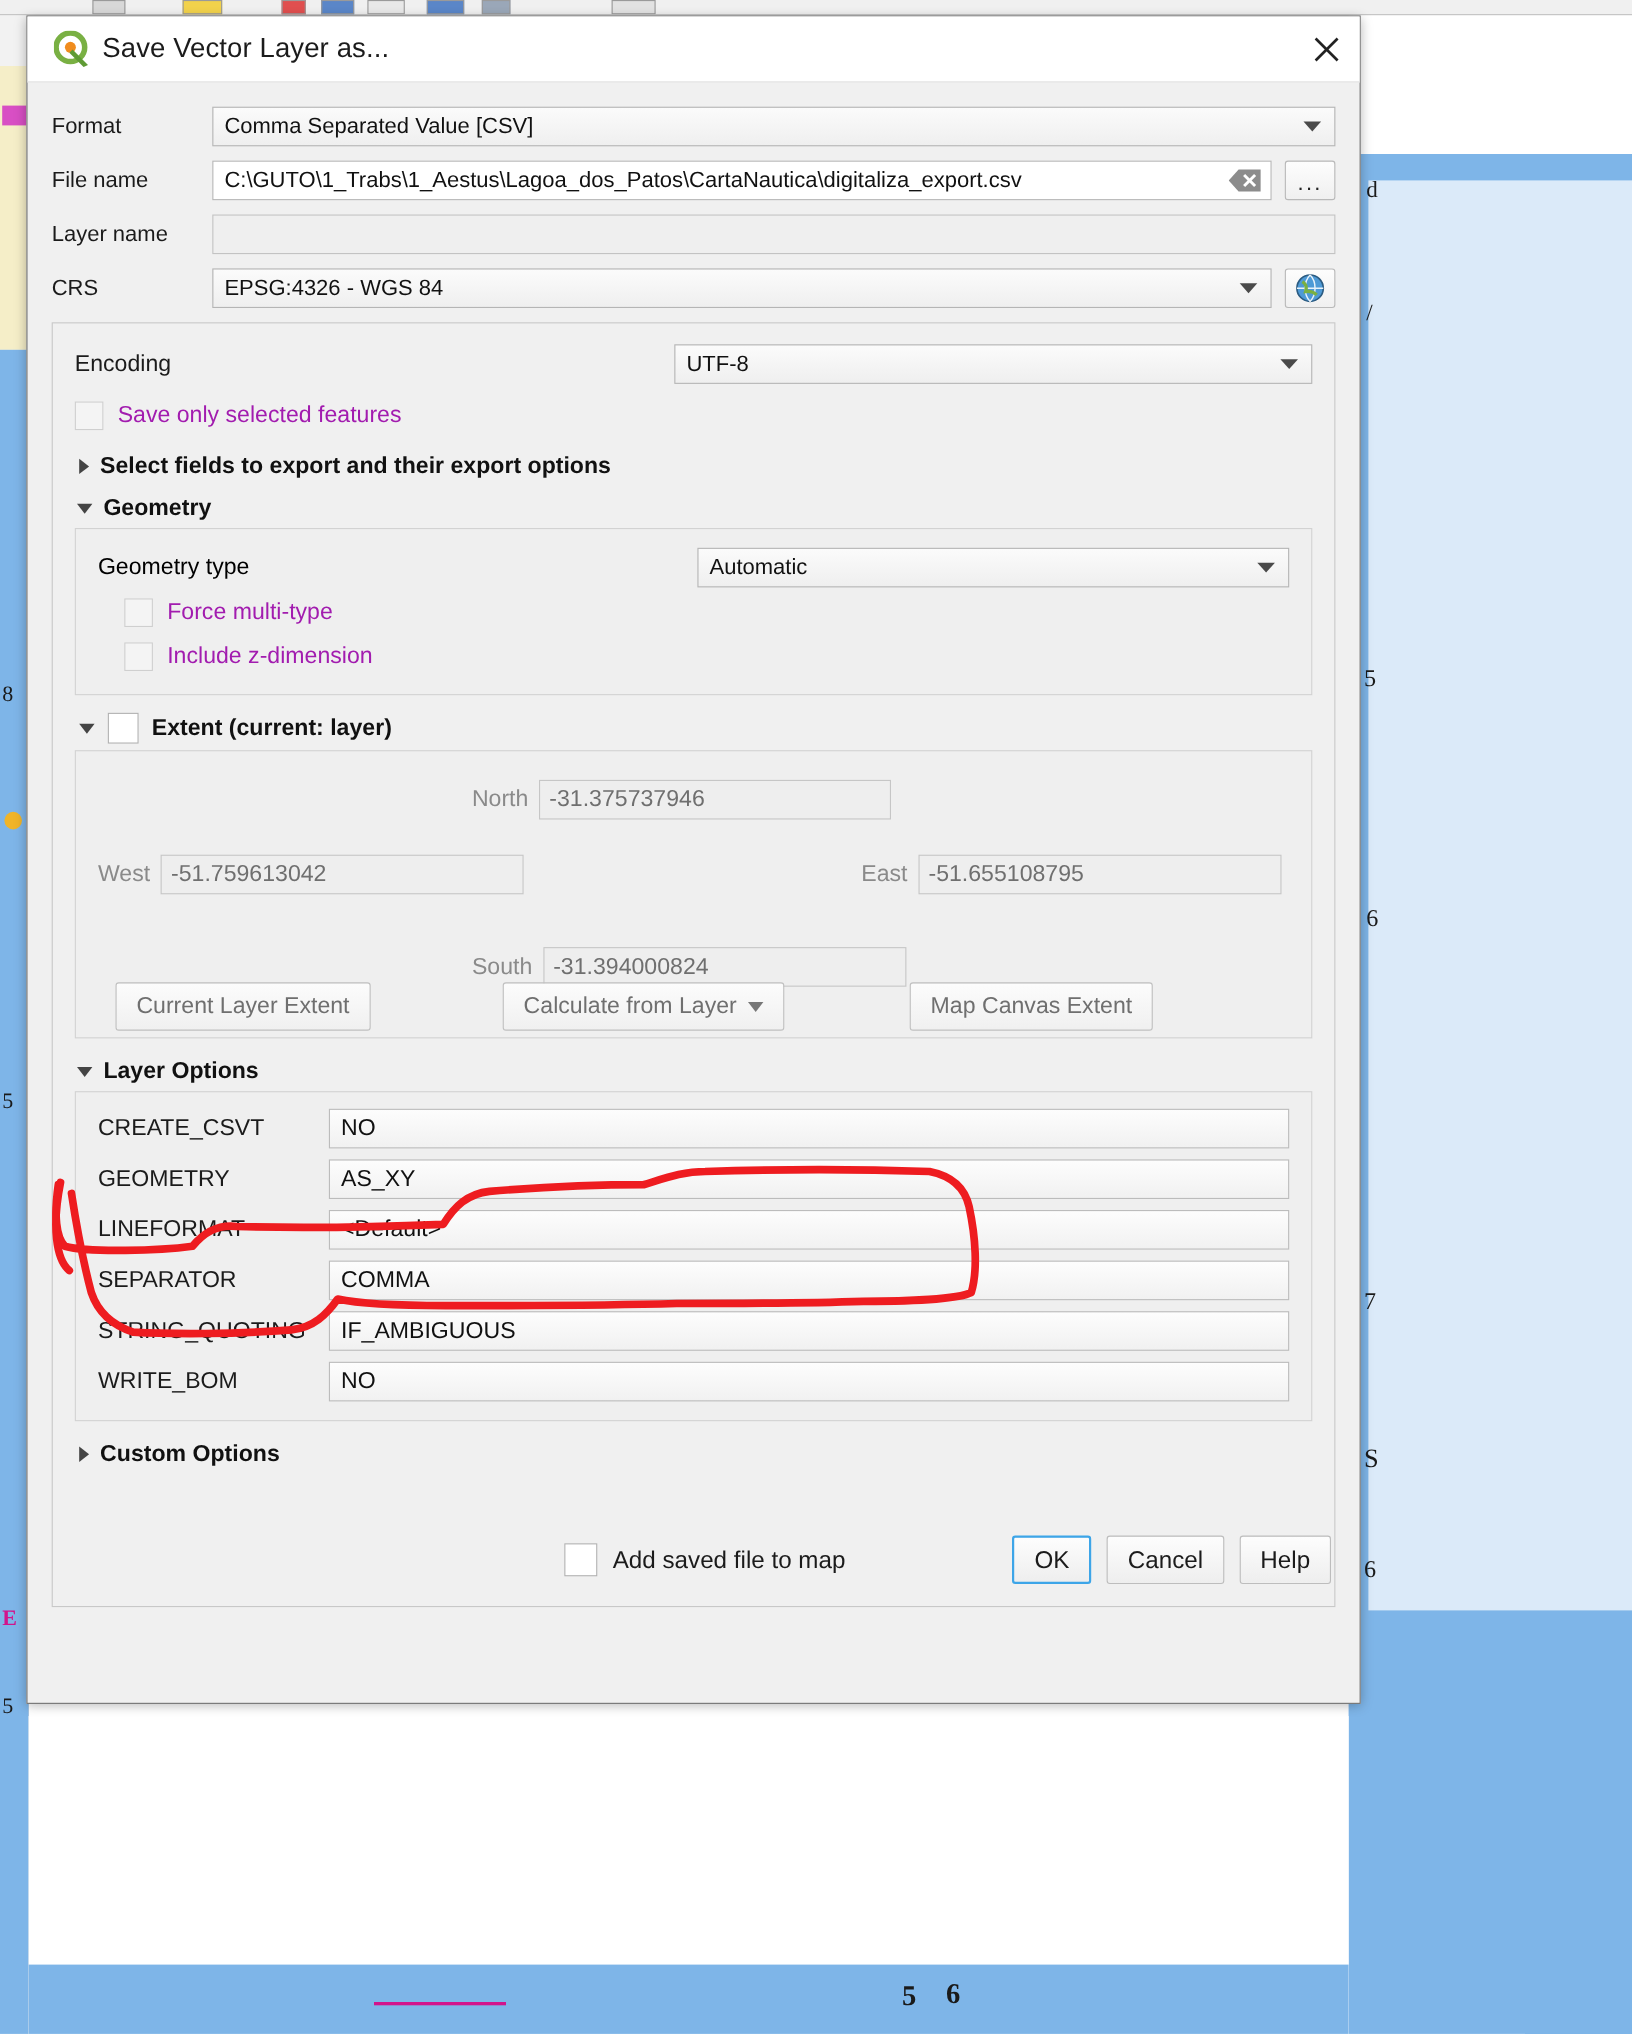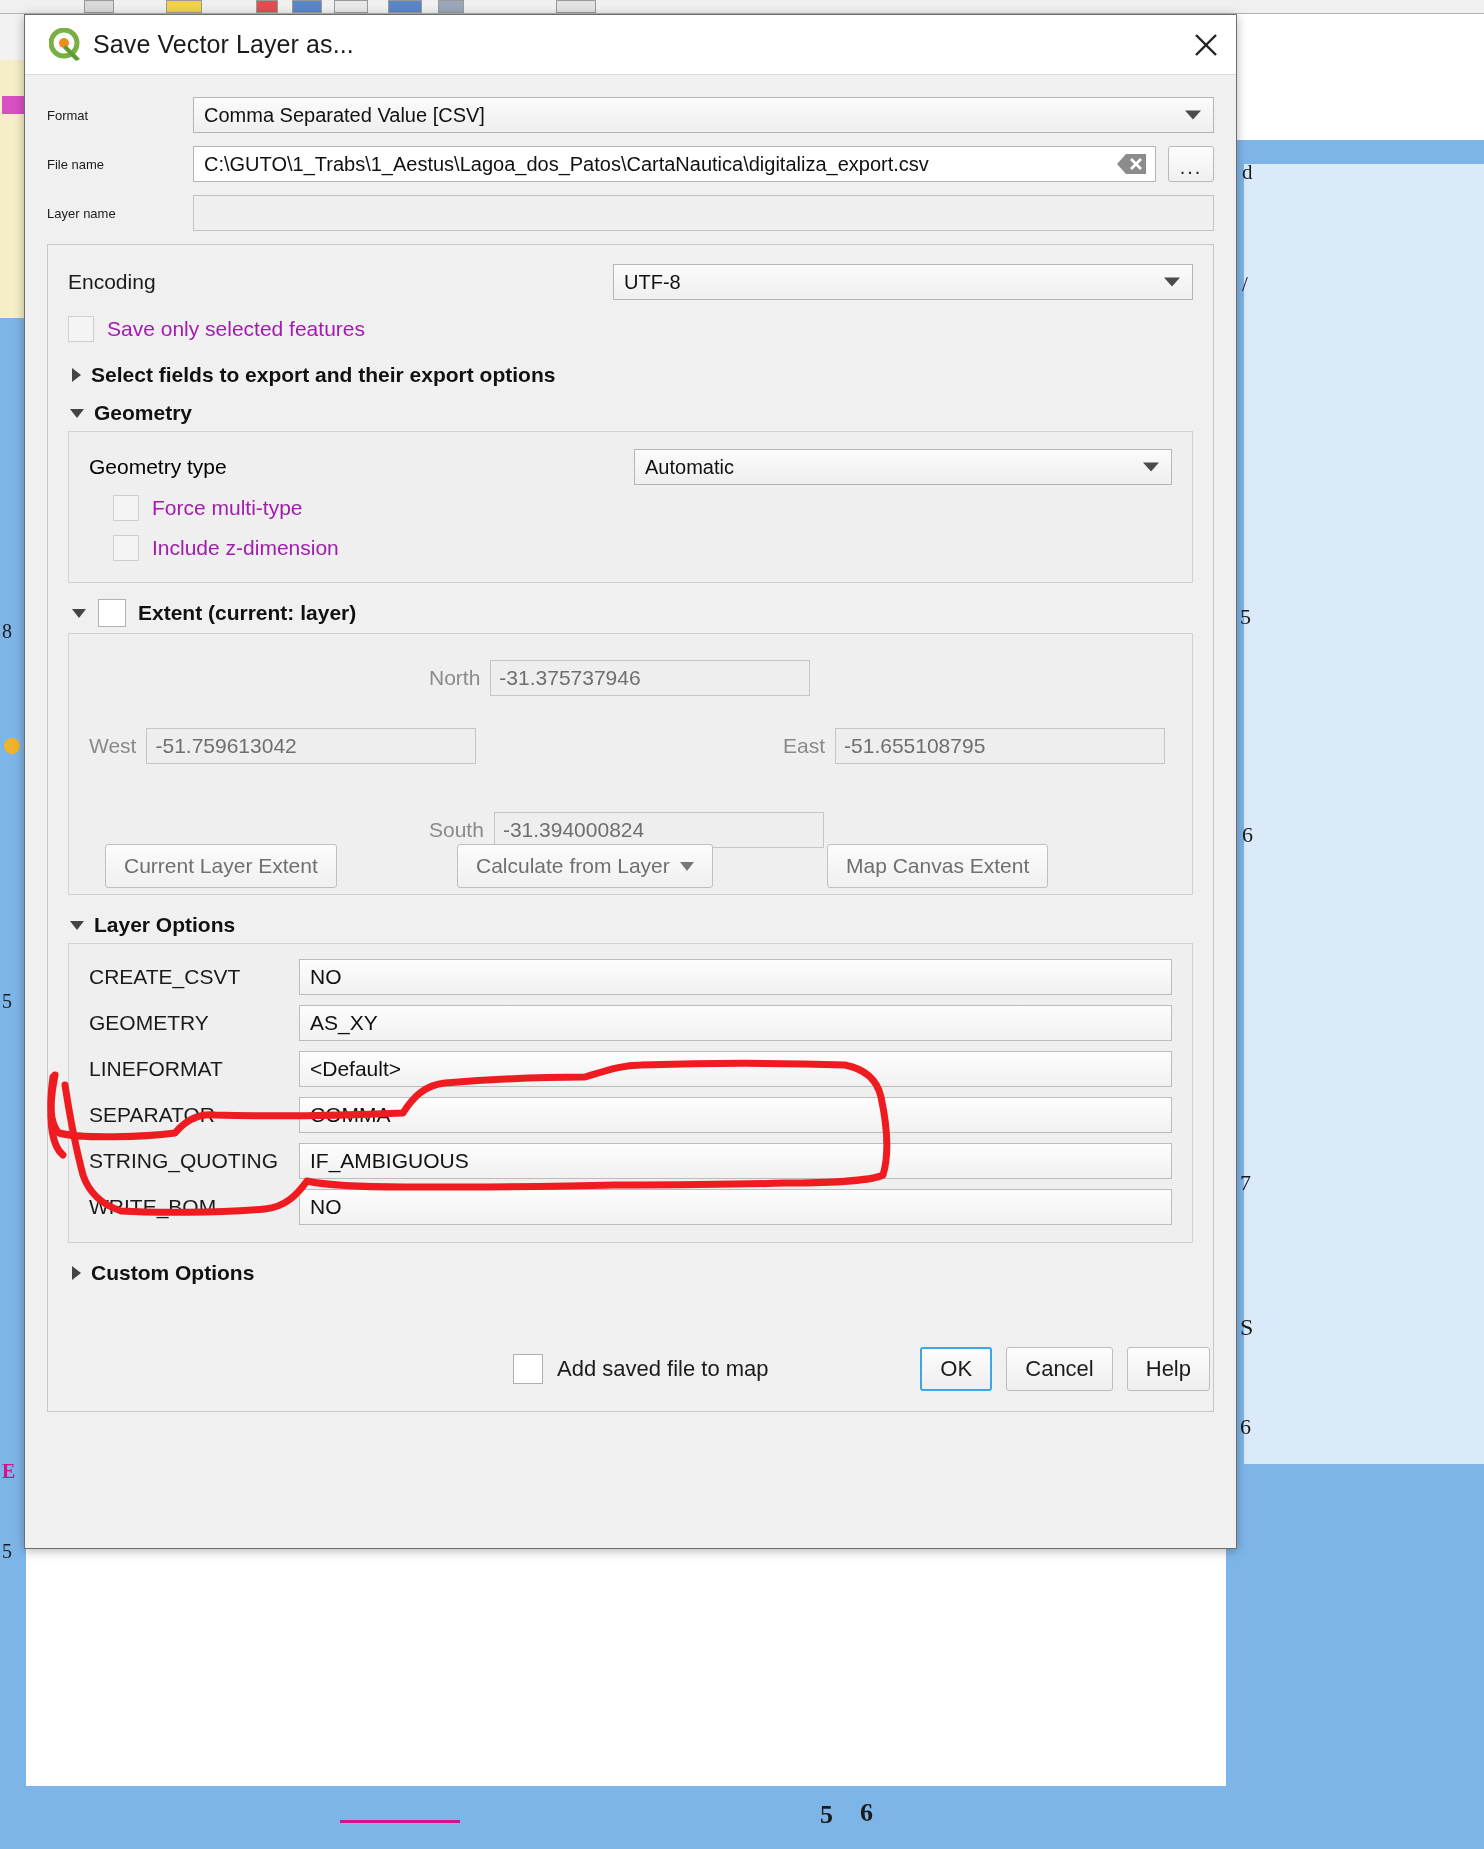--- a/index.html
+++ b/index.html
@@ -63,21 +63,21 @@
   }
   .close-btn svg { display: block; }
 
   .dlg-body { position: relative; padding: 0; }
 
   
   .toprows { padding: 22px 22px 0 22px; }
   .frow { display: flex; align-items: center; margin-bottom: 13px; height: 36px; }
   .frow .lbl {
     width: 146px; flex: 0 0 146px;
-    font-size: 13px; color: #1b1b1b;
+    font-size: 20px; color: #1b1b1b;
   }
 
   .combo, .textbox {
     position: relative;
     height: 36px;
     background: linear-gradient(180deg,#fbfbfb 0%,#efefef 100%);
     border: 1px solid #b5b5b5;
     font-size: 20px;
     color: #111;
     display: flex; align-items: center;
@@ -299,20 +299,34 @@
         <div class="btn-dots">...</div>
       </div>
 
       <div class="frow">
         <div class="lbl">Layer name</div>
         <div class="textbox empty">
           <span></span>
         </div>
       </div>
 
+      <div class="frow">
+        <div class="lbl">CRS</div>
+        <div class="combo">
+          <span>EPSG:4326 - WGS 84</span>
+          <span class="caret"></span>
+        </div>
+        <div class="btn-globe">
+          <svg width="30" height="30" viewBox="0 0 30 30">
+            <circle cx="15" cy="15" r="12" fill="#4e9ad6" stroke="#2c5c82" stroke-width="1.5"></circle>
+            <path d="M3 15 H27 M15 3 C9 9 9 21 15 27 C21 21 21 9 15 3" fill="none" stroke="#e8f2fa" stroke-width="1.3"></path>
+            <path d="M8 9 Q13 12 11 18 Q17 17 21 21" fill="none" stroke="#79b043" stroke-width="3"></path>
+          </svg>
+        </div>
+      </div>
 
     </div>
 
     <div class="panel">
 
       <div class="enc-row">
         <div class="lbl">Encoding</div>
         <div class="combo">
           <span>UTF-8</span>
           <span class="caret"></span>

